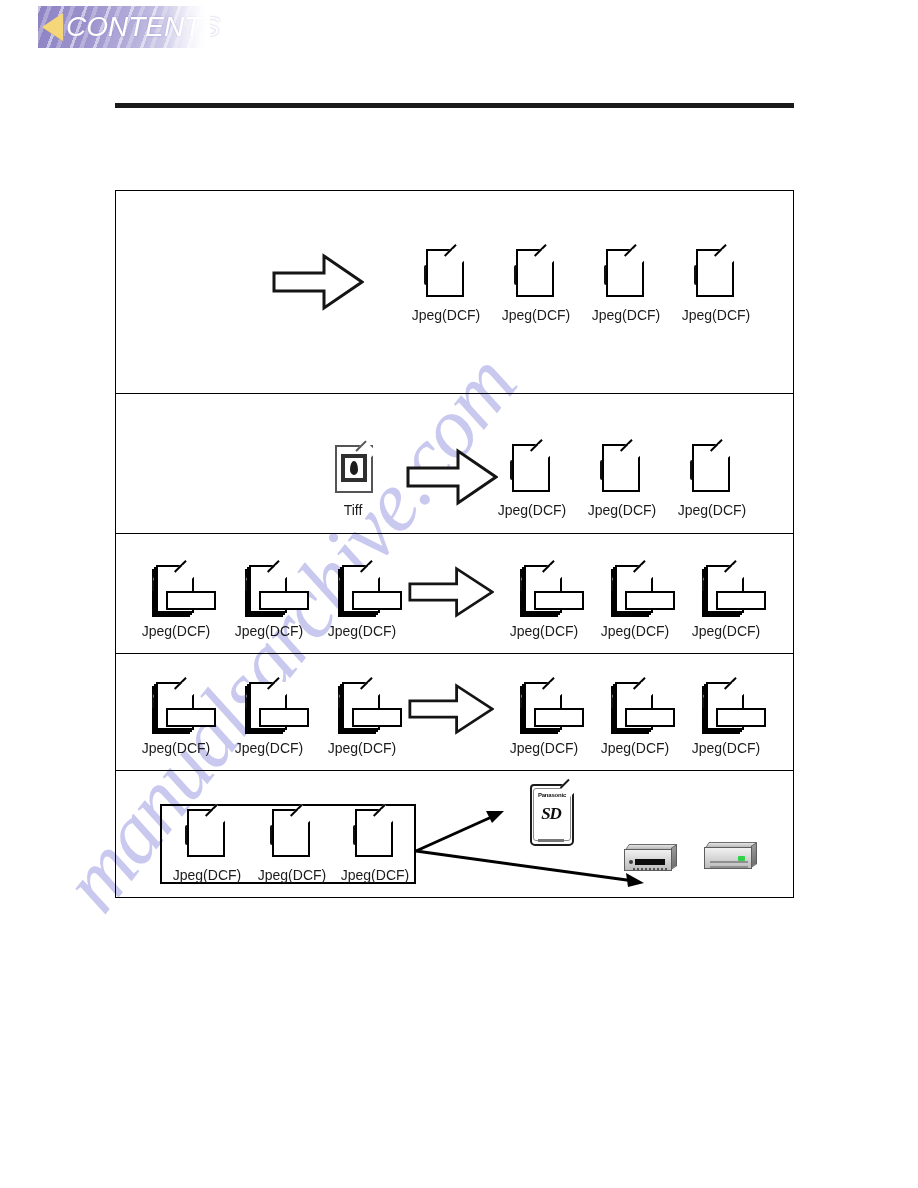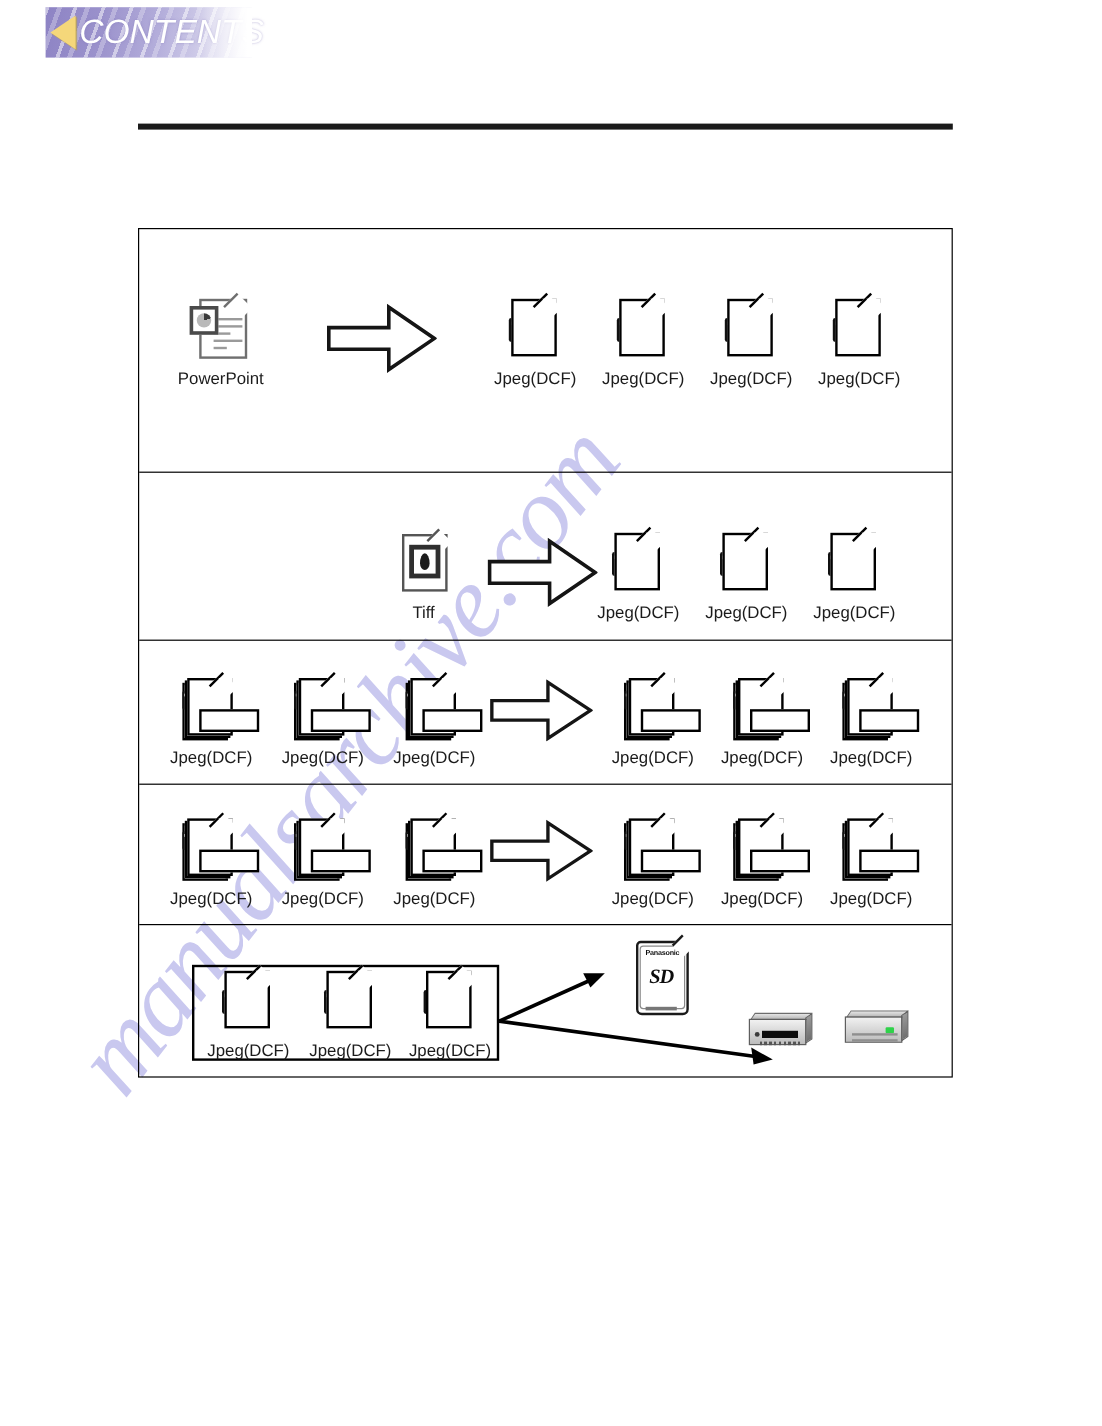--- a/index.html
+++ b/index.html
@@ -593,38 +593,20 @@
   <div class="banner-label">CONTENTS</div>
   <div class="banner-fade"></div>
 </div>
 
 <div id="top-rule"></div>
 
 <div id="flow-table">
 
   <div class="flow-row" id="row-0">
 
-    <div class="item" style="left:25px; top:56px;">
-      <div class="ppt-glyph">
-        <div class="ppt-page">
-            <div class="pfold"></div>
-          </div>
-        <div class="ppt-lines">
-            <i></i>
-            <i></i>
-            <i></i>
-            <i></i>
-            <i></i>
-          </div>
-        <div class="ppt-chartbox">
-            <div class="pie"></div>
-          </div>
-      </div>
-      <div class="caption">PowerPoint</div>
-    </div>
 
     <div class="arrow" style="left:156px; top:62px;">
       <svg viewBox="0 0 92 58" preserveAspectRatio="none">
         <polygon points="2,20 52,20 52,3 90,29 52,55 52,38 2,38" fill="#ffffff" stroke="#151515" stroke-width="3" stroke-linejoin="miter"></polygon>
       </svg>
     </div>
 
     <div class="item" style="left:287px; top:56px;">
       <div class="glyph">
         <div class="page front">

